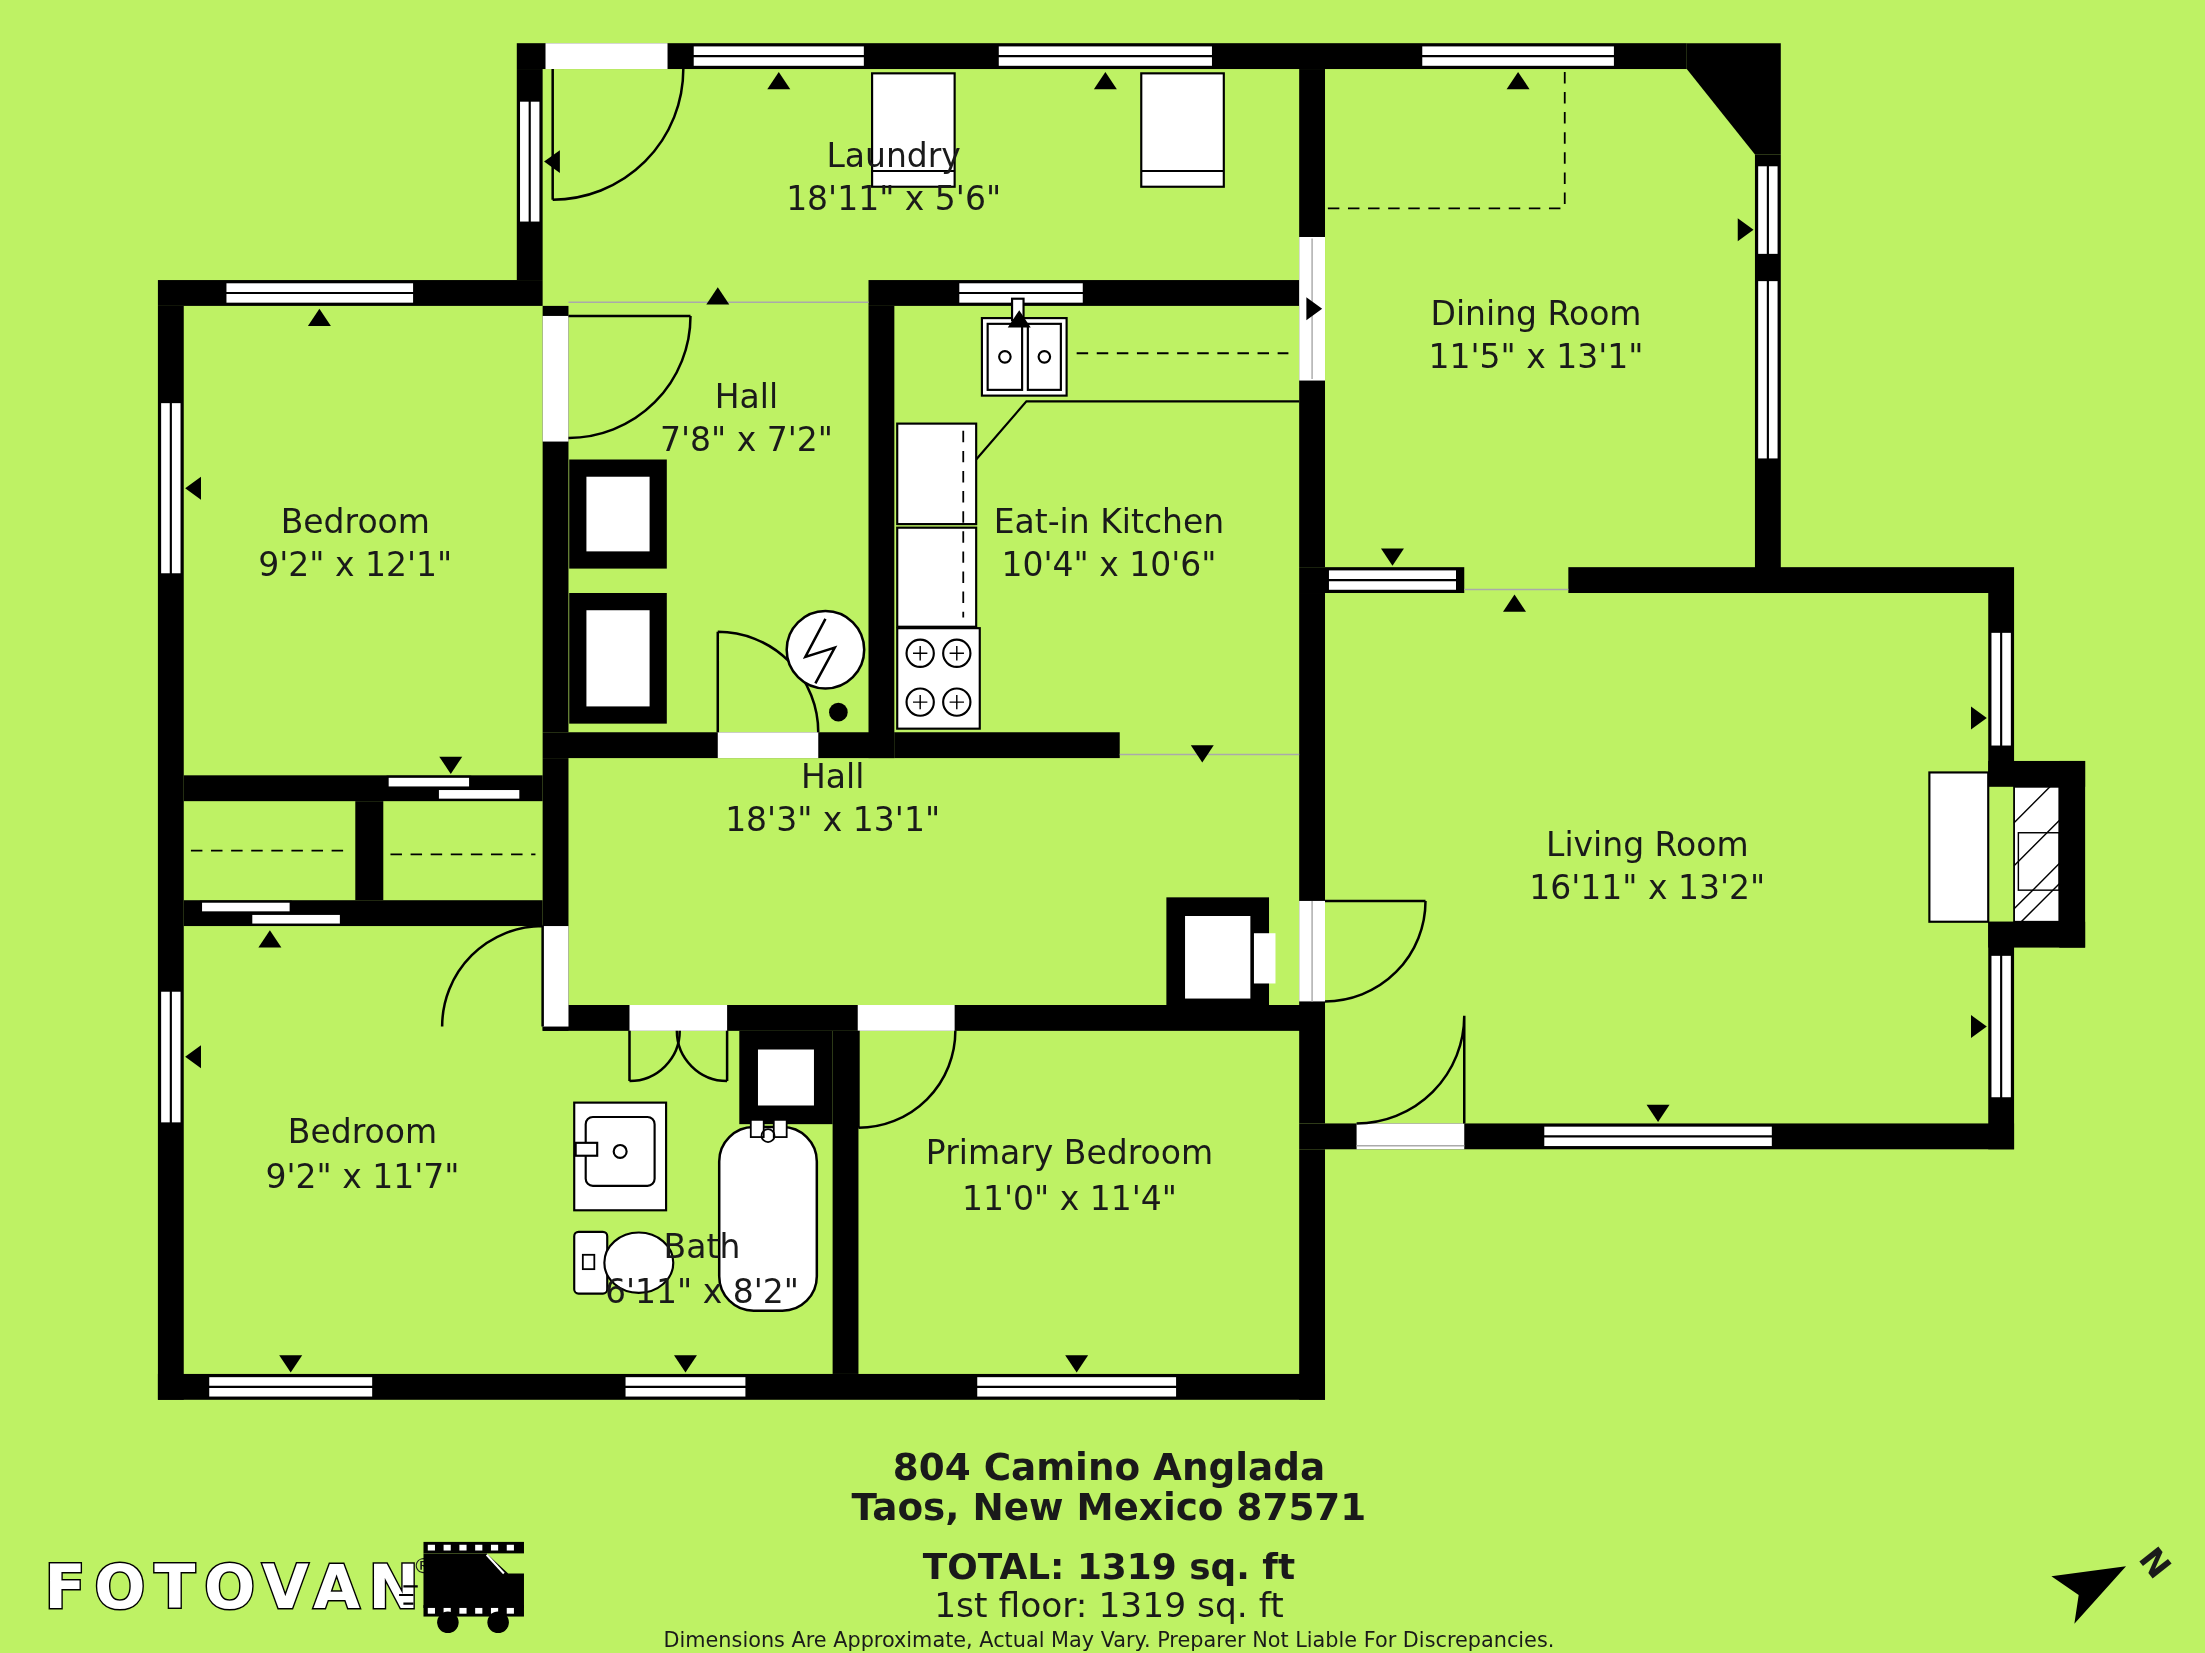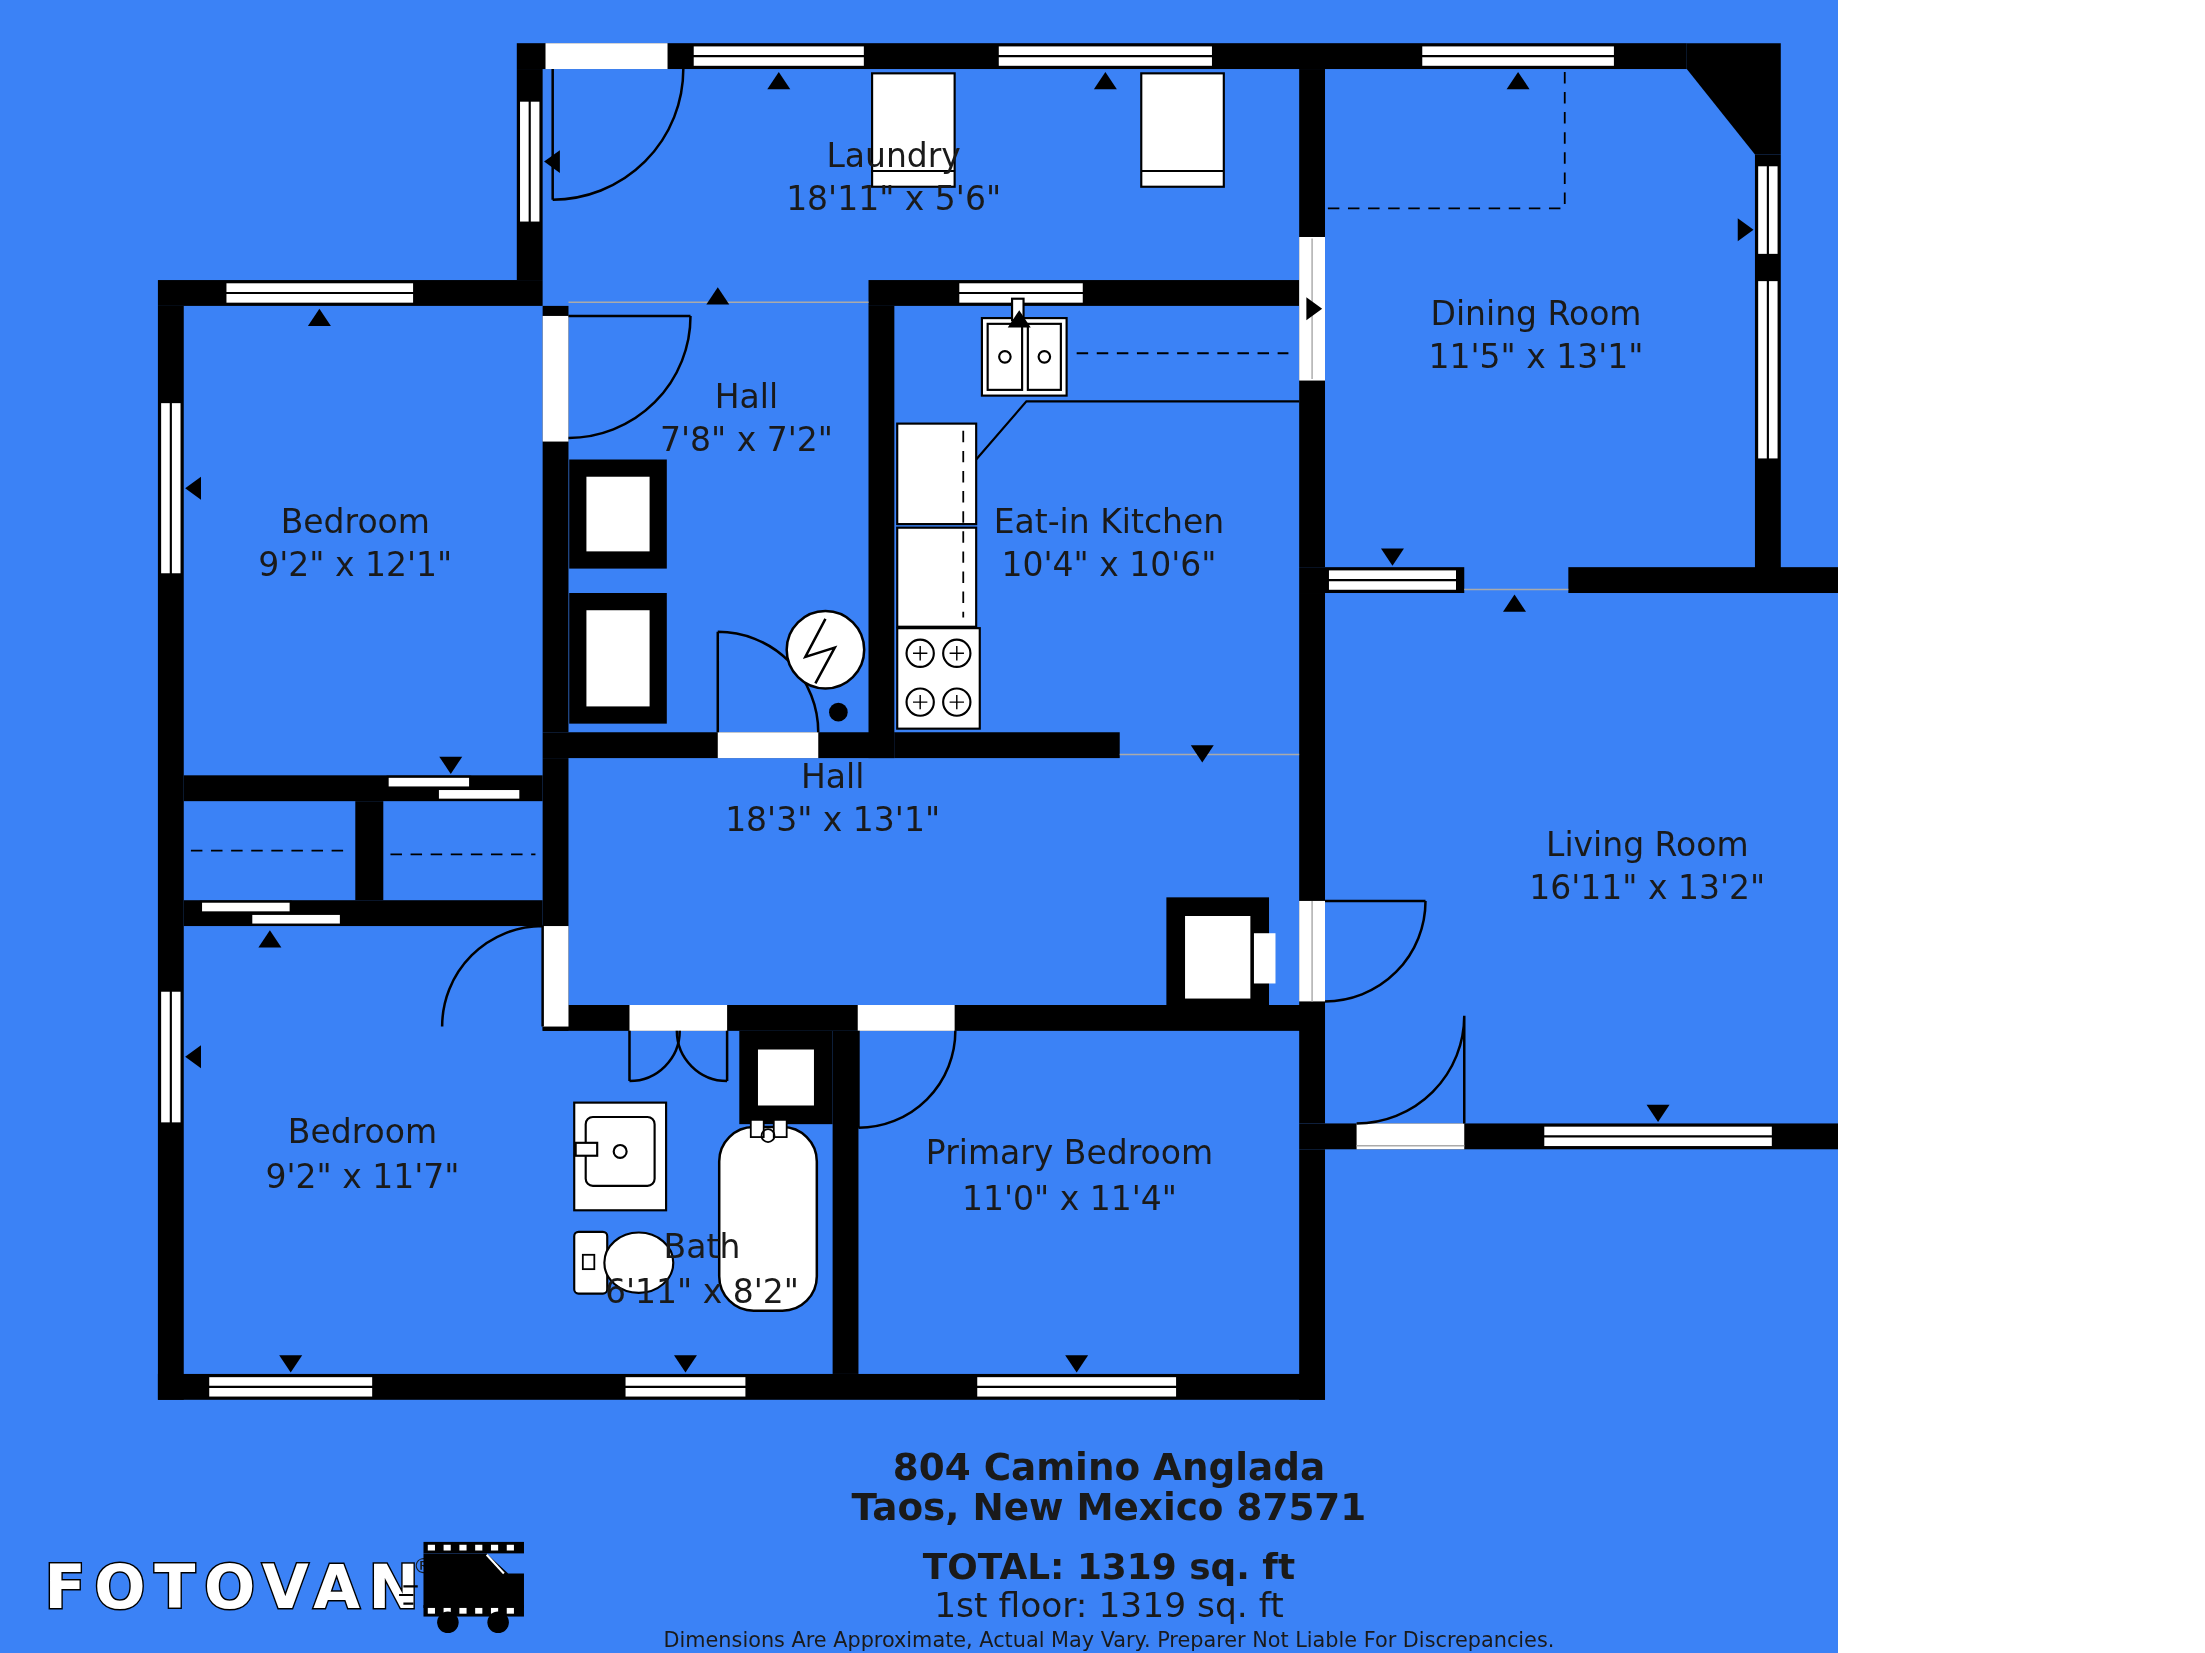--- a/index.html
+++ b/index.html
@@ -1,16 +1,16 @@
 <!DOCTYPE html>
 <html style="font-size:11.5px"><head>
 <meta charset="utf-8">
 <style>
   html,body{margin:0;padding:0;background:#ffffff;}
-  #stage{position:relative;width:1838px;height:1654px;background:#3b82f6;overflow:hidden;}
+  #stage{position:relative;width:2205px;height:1654px;background:#bef264;overflow:hidden;}
   svg{position:absolute;left:0;top:0;}
   text{font-family:"DejaVu Sans", sans-serif;}
 </style>
 </head>
 <body>
 
 <div id="stage">
 <svg width="2205" height="1654" viewBox="0 0 3072 2304">
 
   <g fill="#000000">

